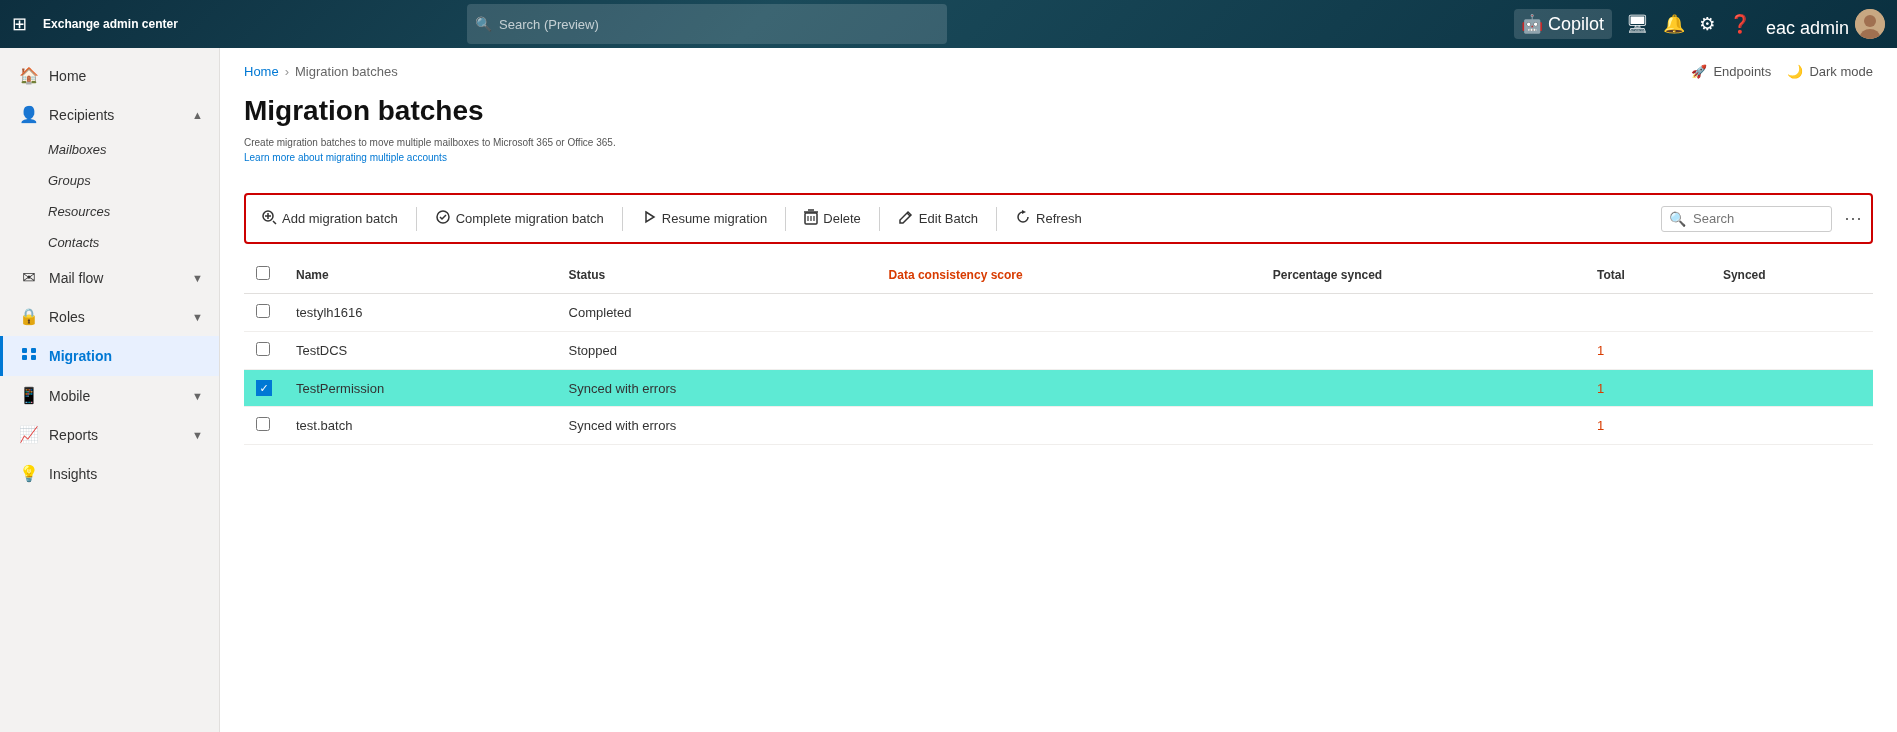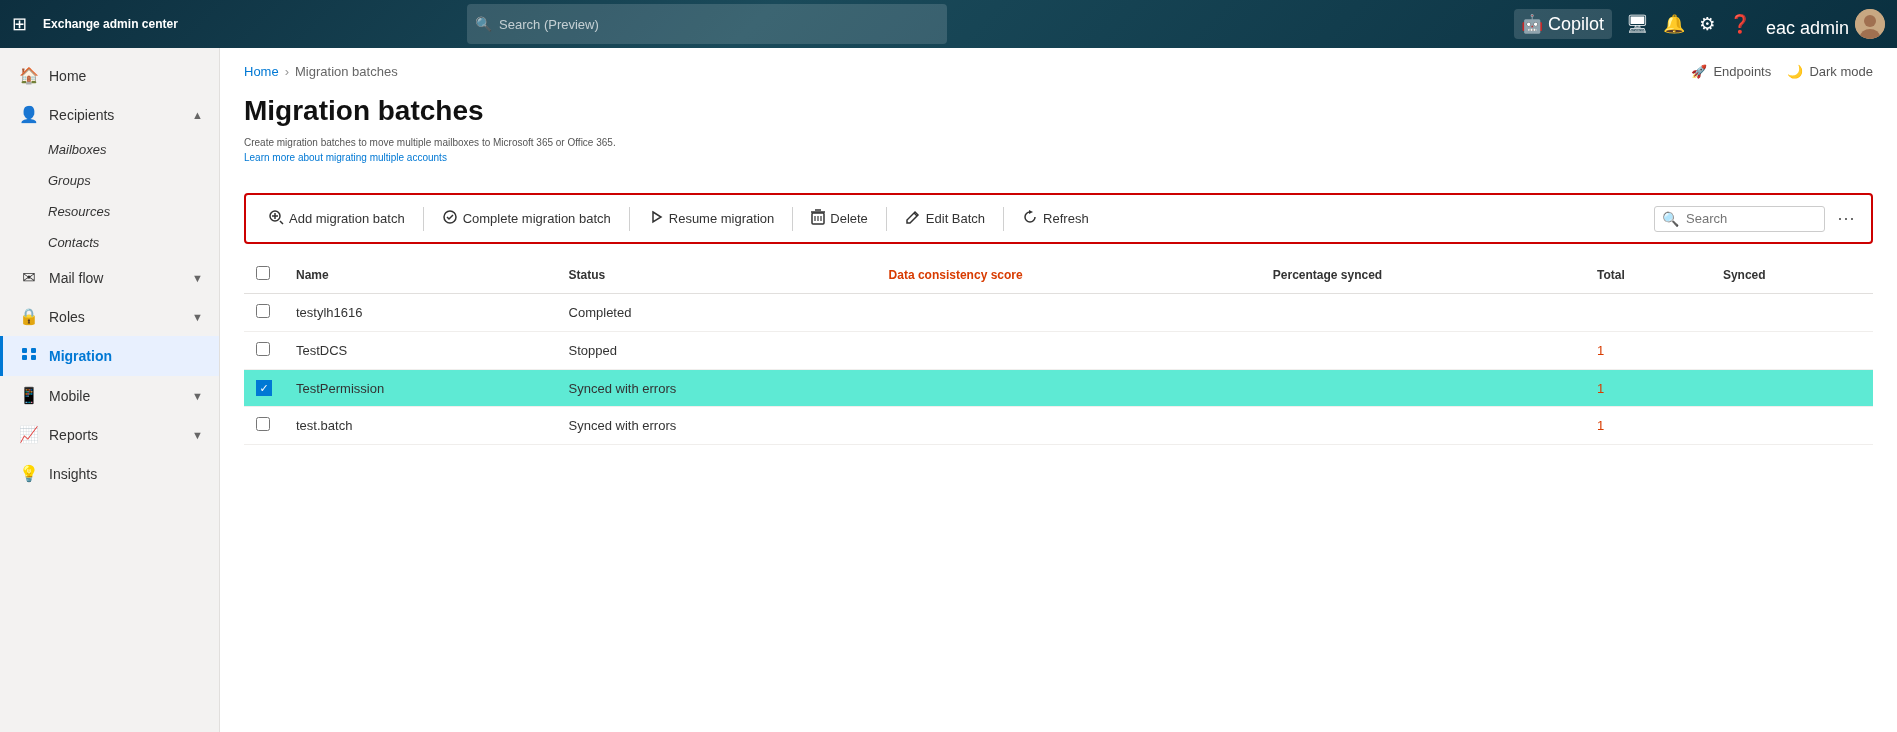--- a/index.html
+++ b/index.html
@@ -101,21 +101,21 @@
     .page-header { padding: 8px 24px 16px; }
     .page-title { font-size: 28px; font-weight: 700; color: #111; margin-bottom: 8px; }
     .page-desc { font-size: 10px; color: #555; line-height: 1.5; }
     .page-desc a { color: #0078d4; text-decoration: none; cursor: pointer; }
 
     
     .toolbar {
       margin: 12px 24px;
       border: 2px solid #cc0000;
       border-radius: 4px;
-      padding: 8px 12px;
+      padding: 8px 5px;
       display: flex;
       align-items: center;
       gap: 4px;
       flex-wrap: wrap;
       background: #fff;
     }
     .toolbar-btn {
       display: flex;
       align-items: center;
       gap: 5px;

